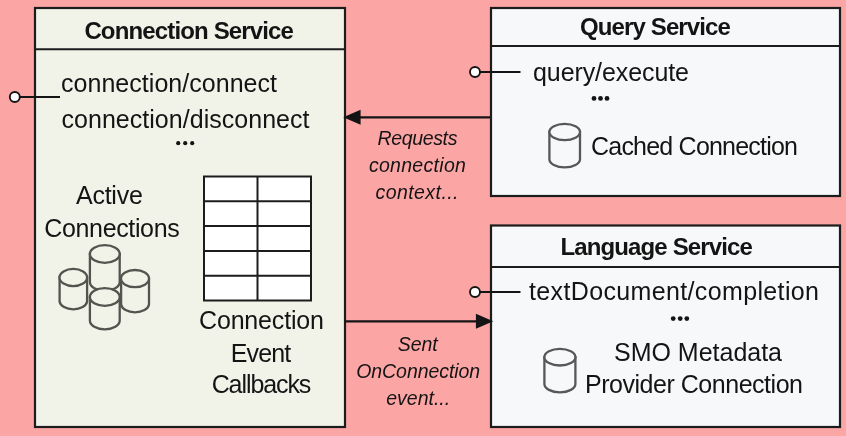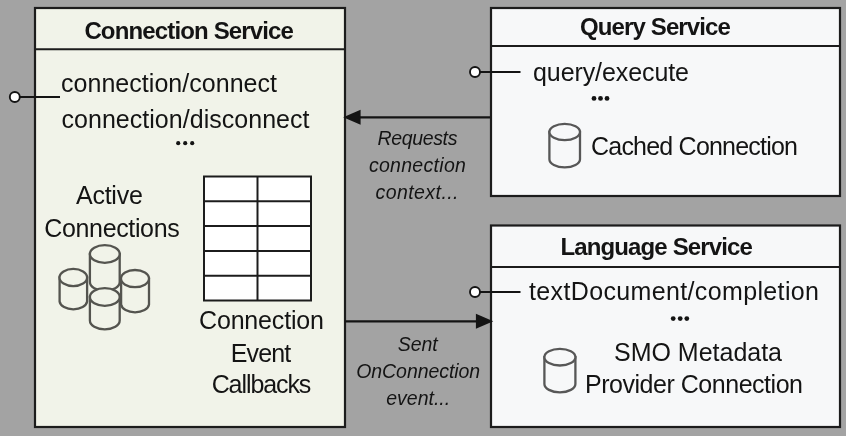--- a/index.html
+++ b/index.html
@@ -1,16 +1,16 @@
 <!DOCTYPE html>
 <html><head>
 <meta charset="utf-8">
 <style>
   html,body{margin:0;padding:0;background:#ffffff;}
-  .stage{position:relative;width:846px;height:436px;background:#a3a3a3;overflow:hidden;}
+  .stage{position:relative;width:846px;height:436px;background:#fca5a5;overflow:hidden;}
   svg{display:block;}
   text{font-family:"Liberation Sans",sans-serif;fill:#141414;}
   .hdr{font-weight:bold;font-size:24px;letter-spacing:-0.9px;}
   .body{font-size:25px;}
   .lbl{font-style:italic;font-size:19.5px;letter-spacing:0px;}
 </style>
 </head>
 <body>
 <div class="stage">
 <svg width="846" height="436" viewBox="0 0 846 436">

